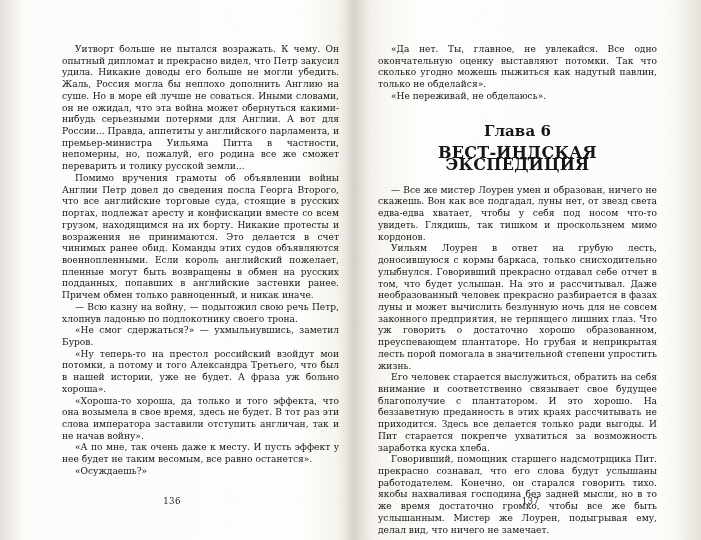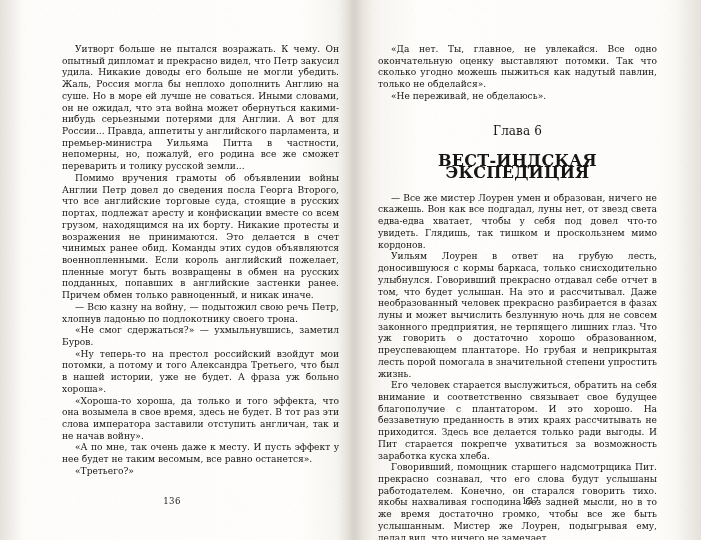--- a/index.html
+++ b/index.html
@@ -88,24 +88,24 @@
     text-indent: 13px;
   }
 
   .chapter {
     margin-top: 23px;
     margin-bottom: 14px;
     text-align: center;
   }
   .chapter .chapter-num {
     display: block;
-    font-weight: normal;
-    font-size: 12px;
+    font-weight: bold;
+    font-size: 15px;
     letter-spacing: .1px;
-    margin-bottom: 18px;
+    margin-bottom: 10px;
   }
   .chapter .chapter-title {
     display: block;
     font-weight: bold;
     font-size: 16px;
     letter-spacing: .25px;
   }
   .after-chapter { margin-top: 0; }
 
   .folio {
@@ -129,36 +129,36 @@
 
   <div class="page left">
     <div class="textblock">
       <p>Уитворт больше не пытался возражать. К чему. Он опытный дипломат и прекрасно видел, что Петр закусил удила. Никакие доводы его больше не могли убедить. Жаль, Россия могла бы неплохо дополнить Англию на суше. Но в море ей лучше не соваться. Иными словами, он не ожидал, что эта война может обернуться какими-нибудь серьезными потерями для Англии. А вот для России... Правда, аппетиты у английского парламента, и премьер-министра Уильяма Питта в частности, непомерны, но, пожалуй, его родина все же сможет переварить и толику русской земли...</p>
       <p>Помимо вручения грамоты об объявлении войны Англии Петр довел до сведения посла Георга Второго, что все английские торговые суда, стоящие в русских портах, подлежат аресту и конфискации вместе со всем грузом, находящимся на их борту. Никакие протесты и возражения не принимаются. Это делается в счет чинимых ранее обид. Команды этих судов объявляются военнопленными. Если король английский пожелает, пленные могут быть возвращены в обмен на русских подданных, попавших в английские застенки ранее. Причем обмен только равноценный, и никак иначе.</p>
       <p>— Всю казну на войну, — подытожил свою речь Петр, хлопнув ладонью по подлокотнику своего трона.</p>
       <p>«Не смог сдержаться?» — ухмыльнувшись, заметил Буров.</p>
       <p>«Ну теперь-то на престол российский взойдут мои потомки, а потому и того Александра Третьего, что был в нашей истории, уже не будет. А фраза уж больно хороша».</p>
       <p>«Хороша-то хороша, да только и того эффекта, что она возымела в свое время, здесь не будет. В тот раз эти слова императора заставили отступить англичан, так и не начав войну».</p>
       <p>«А по мне, так очень даже к месту. И пусть эффект у нее будет не таким весомым, все равно останется».</p>
-      <p>«Третьего?»</p>
+      <p>«Осуждаешь?»</p>
     </div>
     <div class="folio">136</div>
   </div>
 
   <div class="page right">
     <div class="textblock">
       <p>«Да нет. Ты, главное, не увлекайся. Все одно окончательную оценку выставляют потомки. Так что сколько угодно можешь пыжиться как надутый павлин, только не обделайся».</p>
       <p>«Не переживай, не обделаюсь».</p>
 
       <div class="chapter">
         <span class="chapter-num">Глава 6</span>
         <span class="chapter-title">ВЕСТ-ИНДСКАЯ ЭКСПЕДИЦИЯ</span>
       </div>
 
-      <p class="after-chapter">— Все же мистер Лоурен умен и образован, ничего не скажешь. Вон как все подгадал, луны нет, от звезд света едва-едва хватает, чтобы у себя под довел что-то увидеть. Глядишь, так тишком и проскользнем мимо кордонов.</p>
+      <p class="after-chapter">— Все же мистер Лоурен умен и образован, ничего не скажешь. Вон как все подгадал, луны нет, от звезд света едва-едва хватает, чтобы у себя под носом что-то увидеть. Глядишь, так тишком и проскользнем мимо кордонов.</p>
       <p>Уильям Лоурен в ответ на грубую лесть, доносившуюся с кормы баркаса, только снисходительно улыбнулся. Говоривший прекрасно отдавал себе отчет в том, что будет услышан. На это и рассчитывал. Даже необразованный человек прекрасно разбирается в фазах луны и может вычислить безлунную ночь для не совсем законного предприятия, не терпящего лишних глаз. Что уж говорить о достаточно хорошо образованном, преуспевающем плантаторе. Но грубая и неприкрытая лесть порой помогала в значительной степени упростить жизнь.</p>
       <p>Его человек старается выслужиться, обратить на себя внимание и соответственно связывает свое будущее благополучие с плантатором. И это хорошо. На беззаветную преданность в этих краях рассчитывать не приходится. Здесь все делается только ради выгоды. И Пит старается покрепче ухватиться за возможность заработка куска хлеба.</p>
       <p>Говоривший, помощник старшего надсмотрщика Пит. прекрасно сознавал, что его слова будут услышаны работодателем. Конечно, он старался говорить тихо. якобы нахваливая господина без задней мысли, но в то же время достаточно громко, чтобы все же быть услышанным. Мистер же Лоурен, подыгрывая ему, делал вид, что ничего не замечает.</p>
     </div>
     <div class="folio">137</div>
   </div>
 
   <div class="gutter-shadow"></div>
   <div class="edge-shadow-left"></div>
   <div class="edge-shadow-right"></div>

